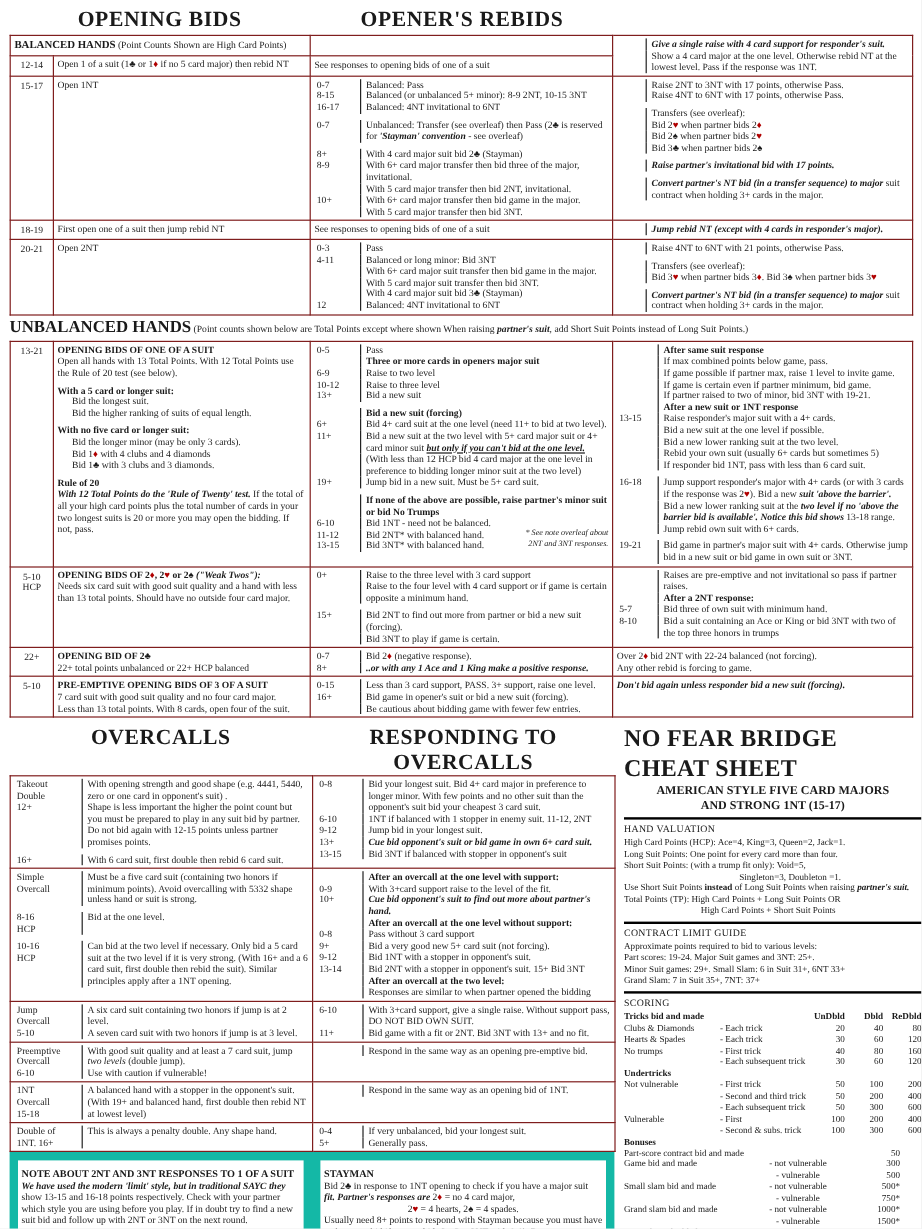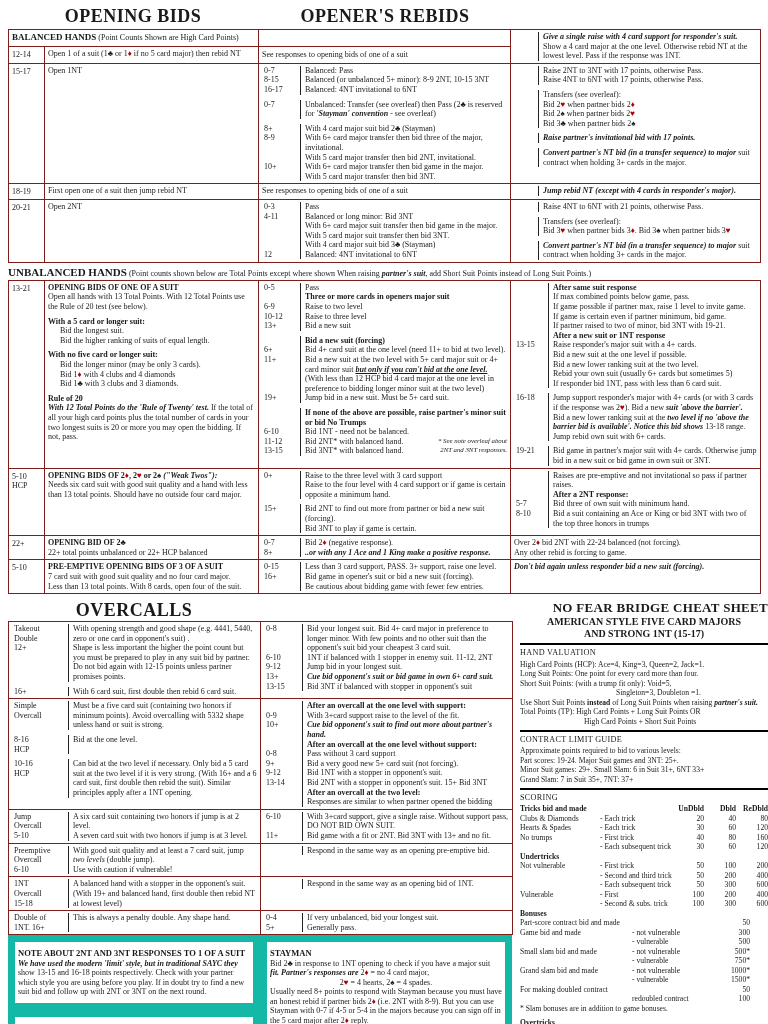--- a/index.html
+++ b/index.html
@@ -8,21 +8,21 @@
         box-sizing:border-box;padding:6px 8px;}
   .red{color:#b00000;}
   
   .titles3{display:grid;grid-template-columns:250px 254px 248px;margin-bottom:2px;}
   .titles2{display:grid;grid-template-columns:252px 252px;}
   .coltitle{text-align:center;font-weight:bold;font-size:18px;letter-spacing:.5px;}
   
   table{border-collapse:collapse;table-layout:fixed;}
   td{border:1px solid #7f1d1d;vertical-align:top;padding:2px 3px;font-size:8px;line-height:1.2;}
   .toptable,.unbtable{width:752px;}
-  .pts-td{white-space:pre-line;font-size:8px;padding-top:3px;}
+  .pts-td{text-align:center;white-space:pre-line;font-size:8px;padding-top:3px;}
   .hdr-b{font-weight:bold;font-size:9px;}
   .mid-see{vertical-align:middle;}
   
   .lines .ln{display:flex;}
   .lines .pts{flex:0 0 34px;padding:0 2px;border-right:1px solid #222;margin-right:4px;white-space:pre-line;}
   .lines.lp24 .pts{flex-basis:20px;}
   .lines.lp30 .pts{flex-basis:30px;}
   .lines.lp50 .pts{flex-basis:52px;}
   .fl{flex:1;display:block;min-width:0;}
   .sbi,.sbi2{font-weight:bold;font-style:italic;}
@@ -34,41 +34,41 @@
   .ln.bi .fl{font-weight:bold;font-style:italic;}
   .ln.mt{margin-top:5px;}
   .ln.ind .fl{padding-left:12px;}
   .ln.ind2 .fl{padding-left:96px;}
   .ln.ind3 .fl{padding-left:64px;}
   .ln.ctr .fl{text-align:center;}
   .ln.pre .fl{white-space:pre-line;}
   .noteR{float:right;font-size:6.8px;font-style:italic;padding-left:4px;}
   
   .band{font-size:8px;margin:3px 0 2px 0;}
-  .band .b{font-weight:bold;font-size:11px;}
+  .band .b{font-weight:bold;font-size:14px;}
   .band .sbi{font-weight:bold;font-style:italic;}
   
   .bottom{display:grid;grid-template-columns:504px 248px;column-gap:8px;margin-top:6px;}
   .octable{width:504px;}
   .boxgrid{display:grid;grid-template-columns:252px 252px;}
   .box{border:7px solid #14b8a6;padding:6px 3px;font-size:8px;line-height:1.2;}
   .boxtitle{font-weight:bold;font-size:8.5px;}
   
   .info{font-size:7.6px;line-height:1.25;}
-  .info-title{font-weight:bold;font-size:13px;text-align:right;letter-spacing:.3px;}
+  .info-title{font-weight:bold;font-size:20px;text-align:left;letter-spacing:.3px;}
   .info-sub{font-weight:bold;font-size:10px;text-align:center;line-height:1.15;}
   .rule{border-top:2.5px solid #000;margin:4px 0 3px 0;}
   .sechead{font-size:8.2px;letter-spacing:.3px;margin-bottom:1px;}
   .srow{display:flex;}
   .sa{flex:0 0 80px;}
   .sbd{flex:1;}
   .sv{flex:0 0 32px;text-align:right;}
   .shead{display:flex;font-weight:bold;}
   .ba{flex:0 0 112px;}
-  .bb{flex:1;}
+  .bb{flex:1;text-align:center;}
   .bv{flex:0 0 52px;text-align:right;padding-right:18px;}
   .bold{font-weight:bold;}
 </style>
 </head>
 <body>
 
 <div class="page">
 
   <div class="titles3">
     <div class="coltitle">OPENING BIDS</div>
@@ -652,20 +652,21 @@
 </div>
           </td>
     </tr>
   </tbody>
     </table>
 
   <div class="bottom">
     <div>
       <div class="titles2">
         <div class="coltitle">OVERCALLS</div>
+        <div class="coltitle">RESPONDING TO OVERCALLS</div>
       </div>
 
       <table class="octable">
         <colgroup>
             <col style="width:252px">
             <col style="width:252px">
           </colgroup>
         <tbody>
             <tr>
           <td>

